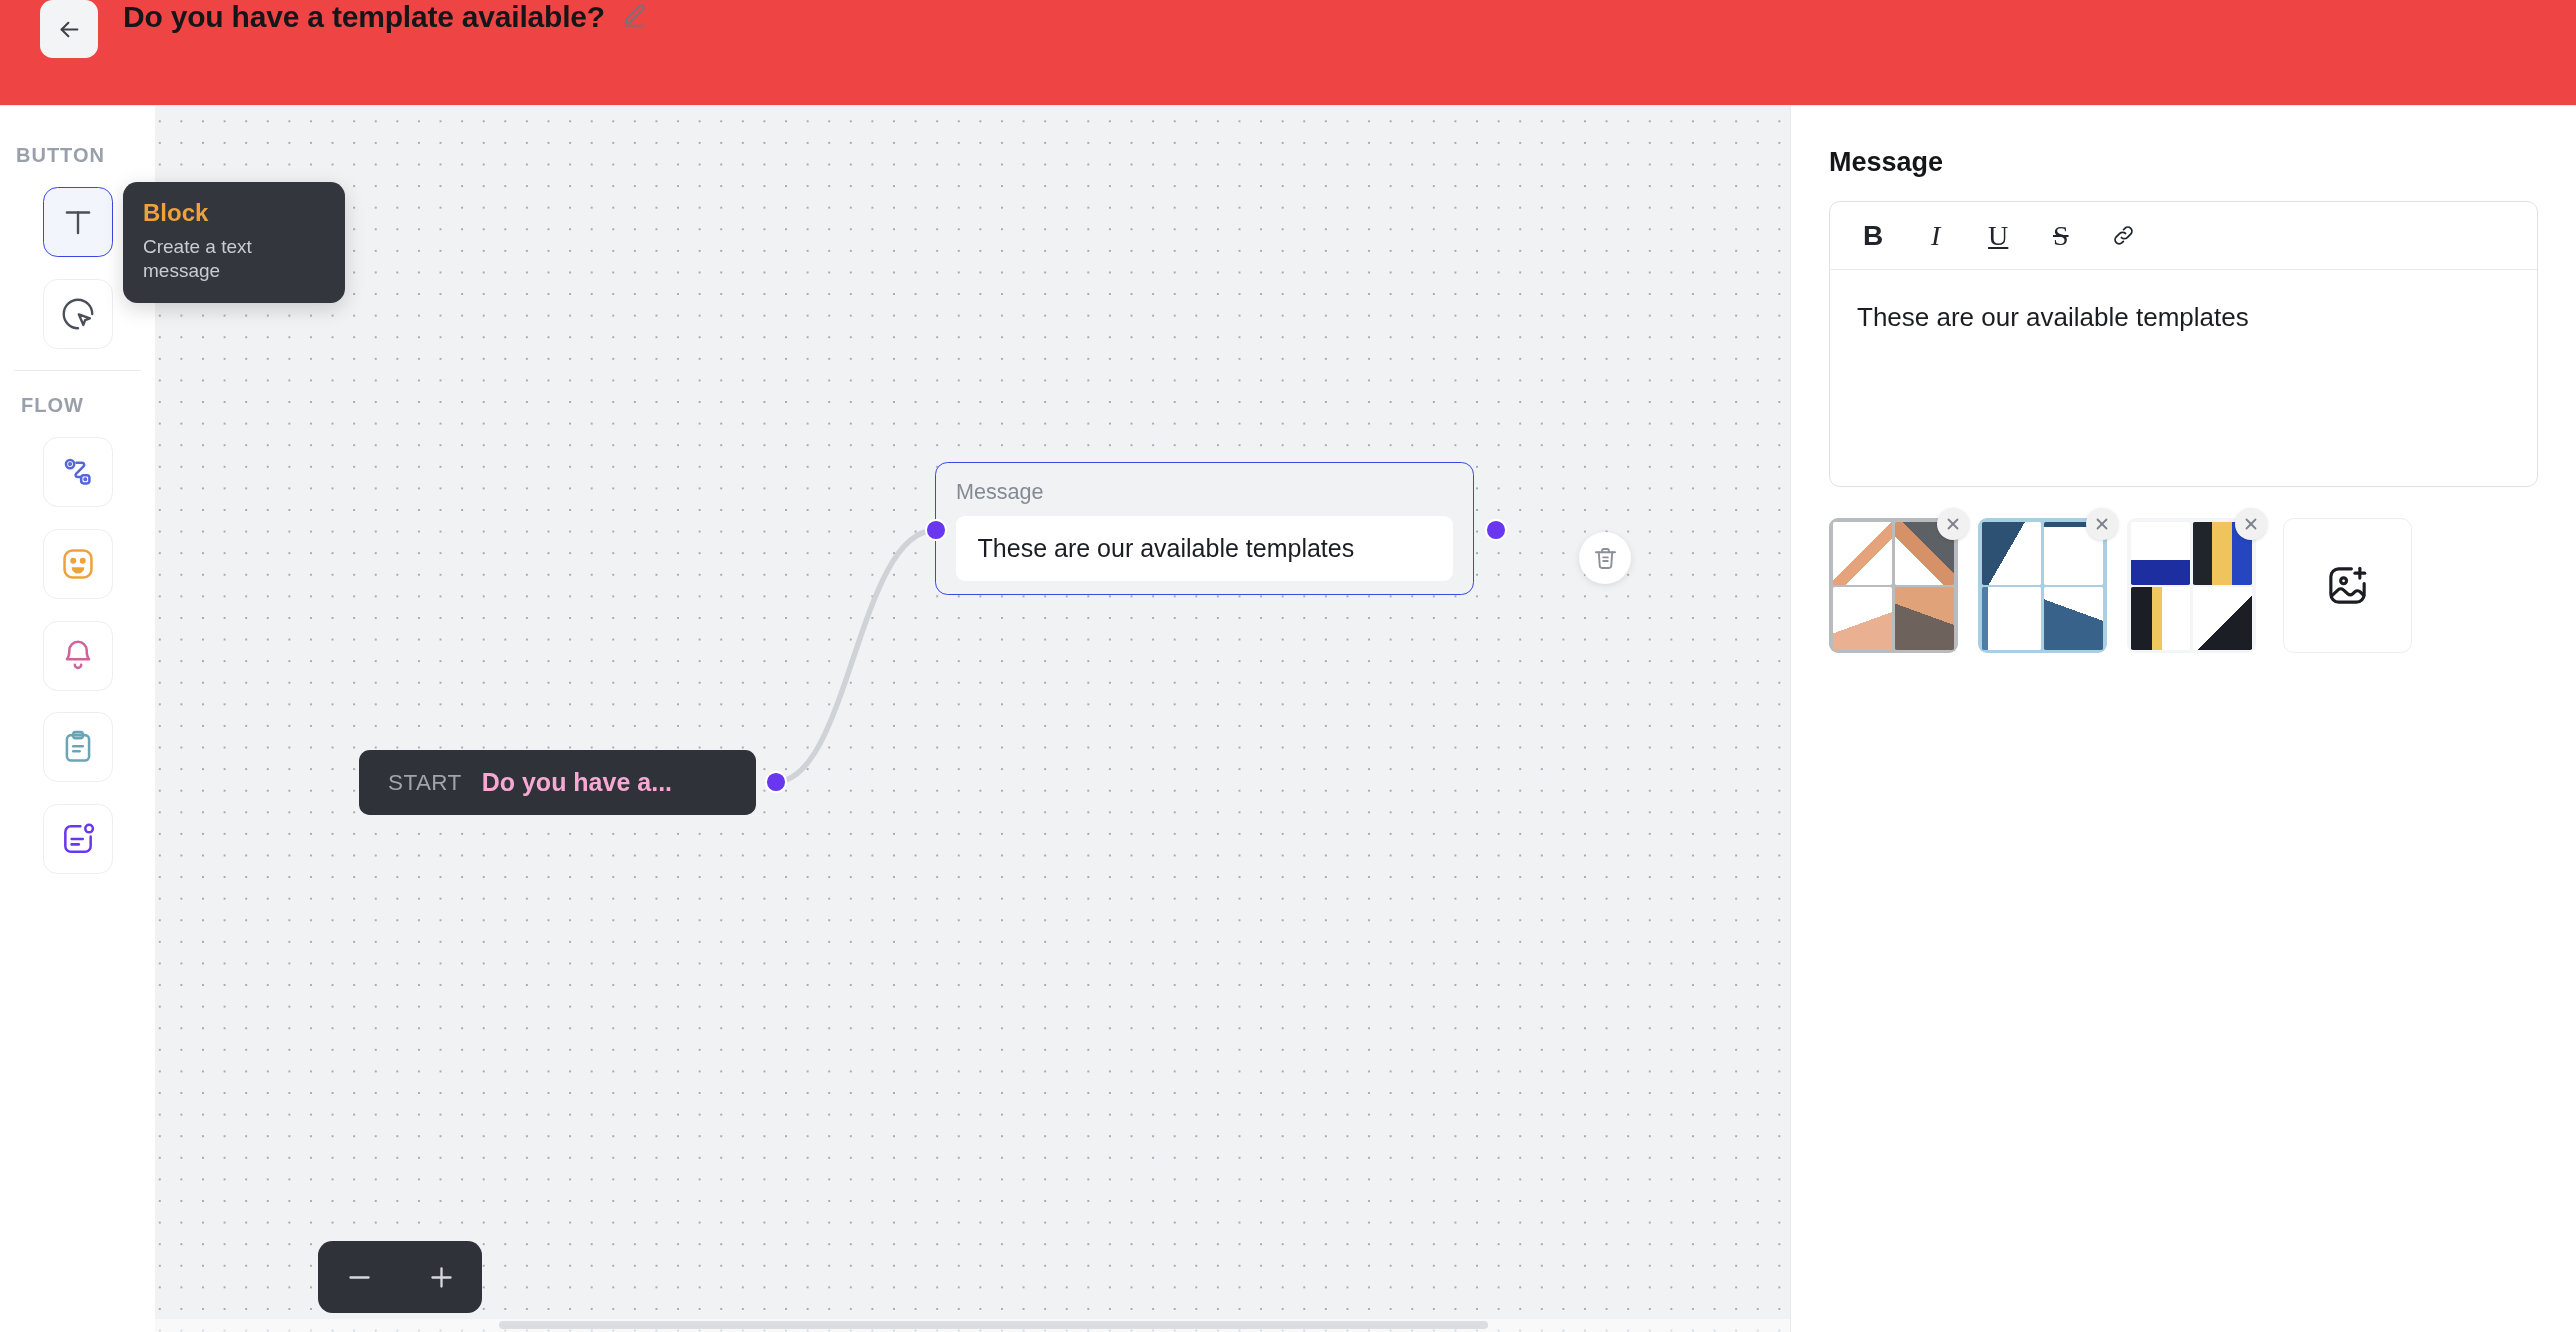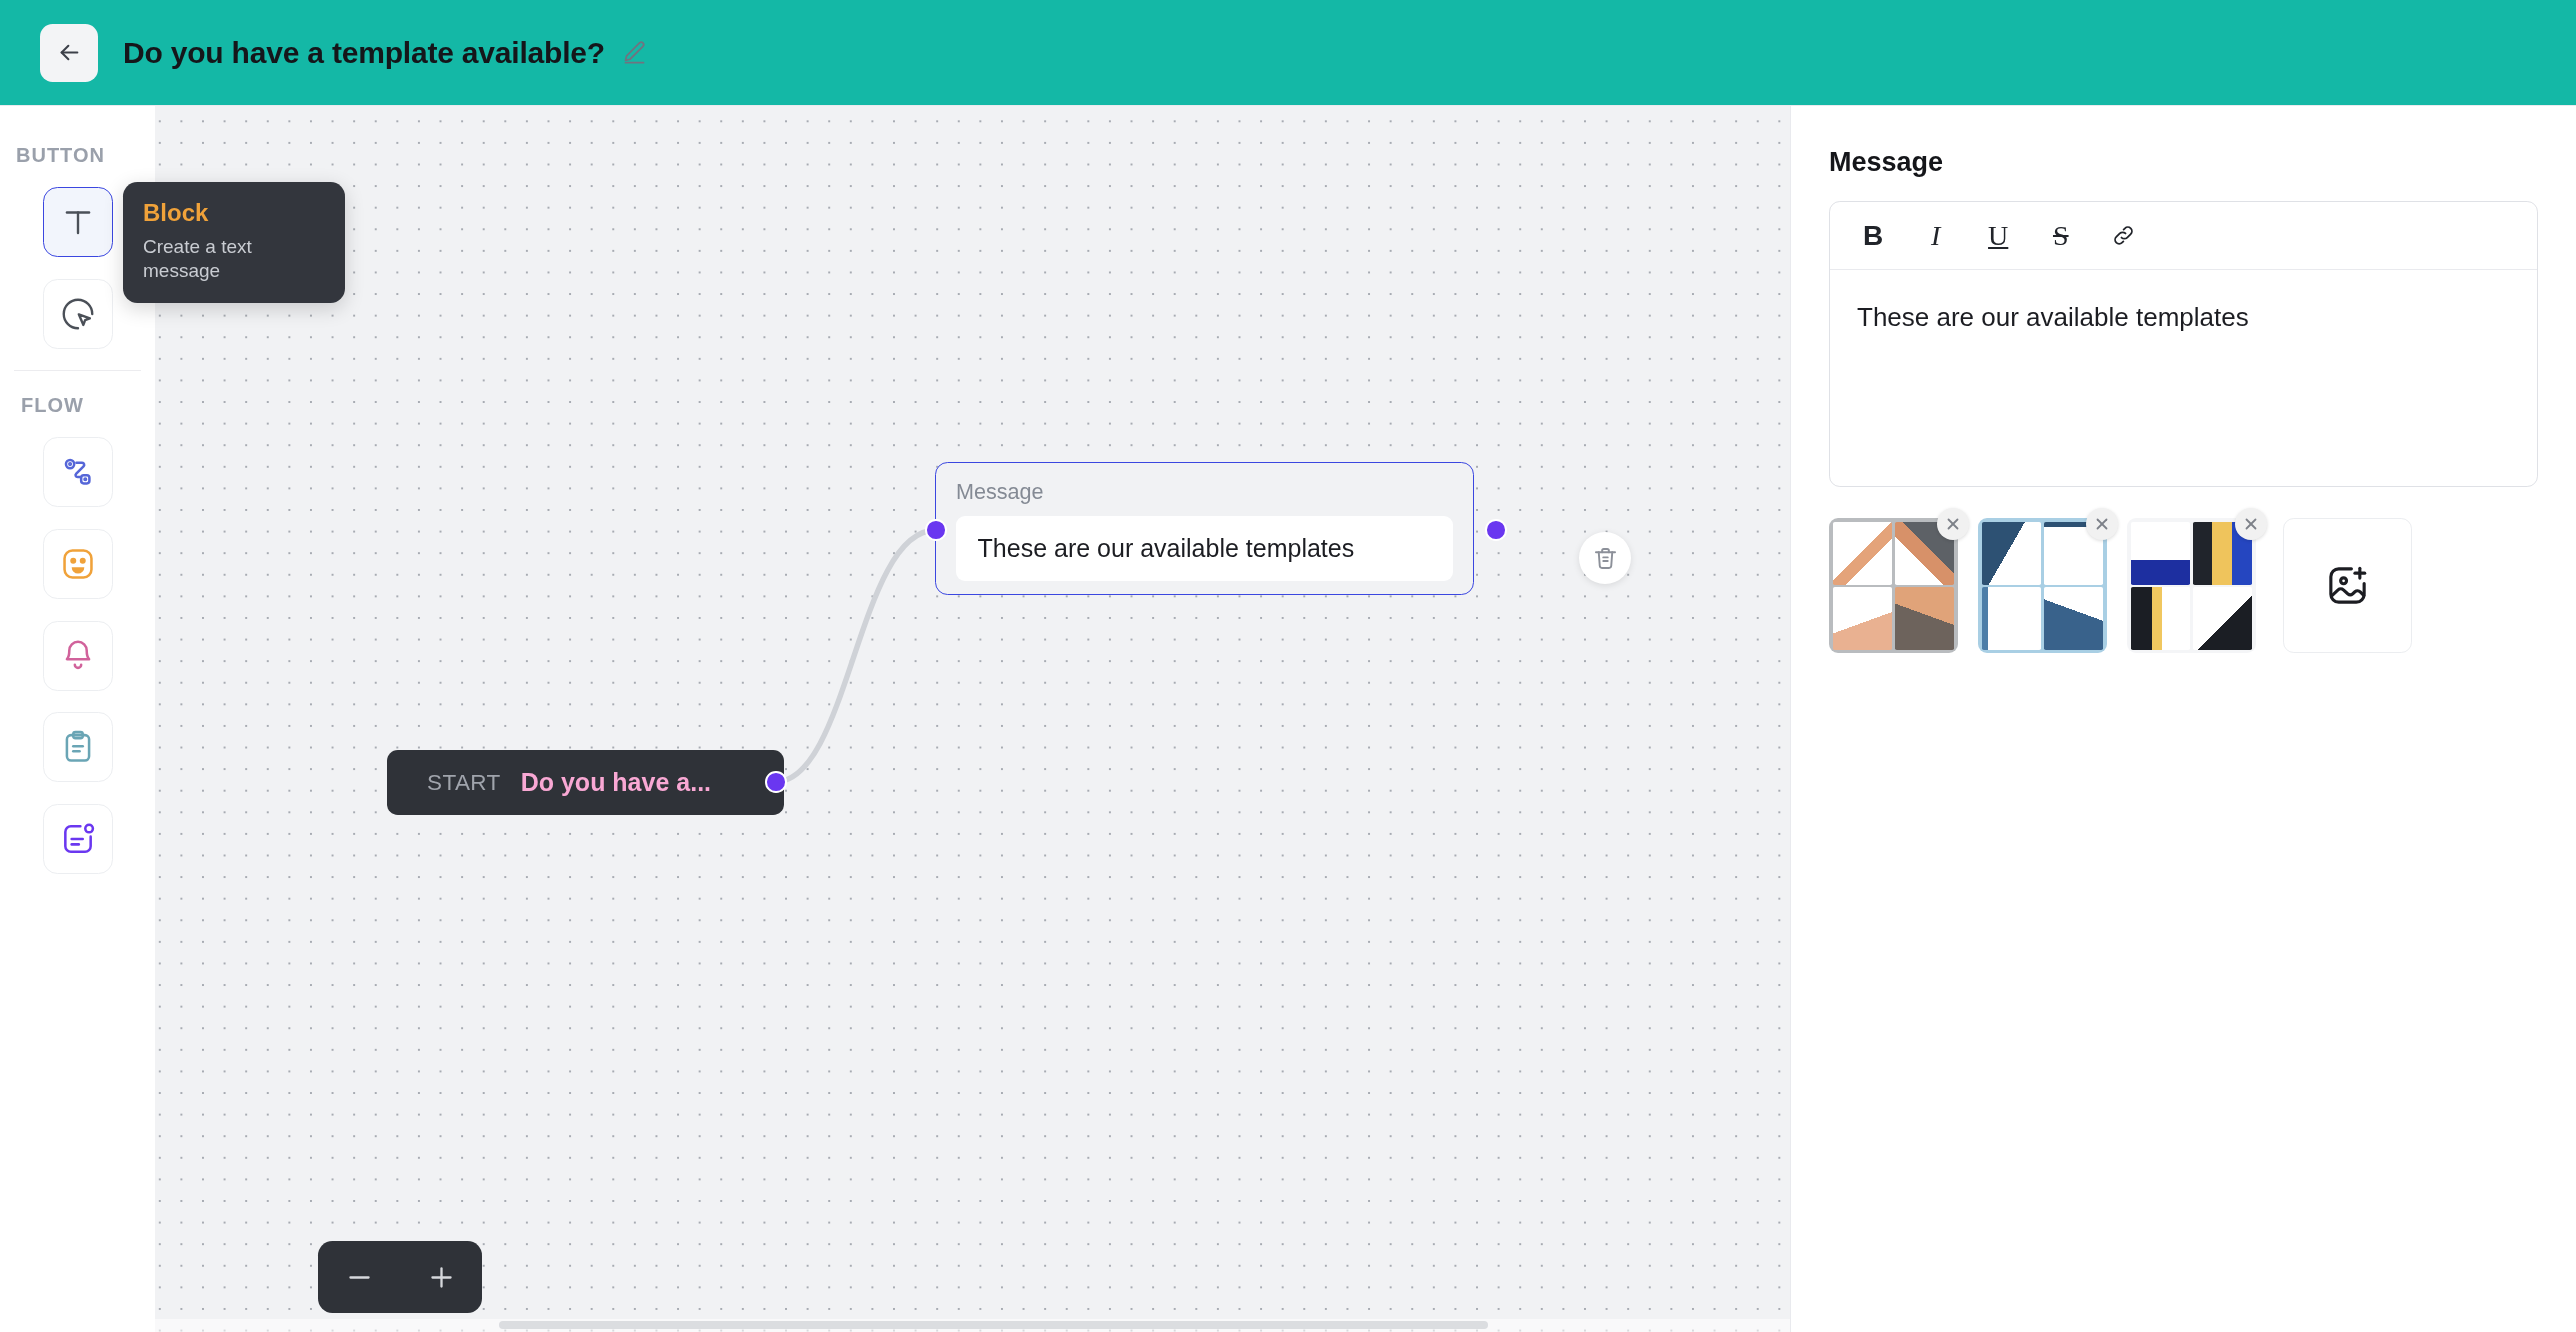--- a/index.html
+++ b/index.html
@@ -6,23 +6,23 @@
   html, body {
     width: 2576px; height: 1332px;
     font-family: "Liberation Sans", sans-serif;
     background: #ffffff;
     overflow: hidden;
   }
 
   
   .topbar {
     position: absolute; top: 0; left: 0; width: 2576px; height: 106px;
-    background: #14b8a6;
+    background: #ef4444;
     border-bottom: 0.9px solid #e9eaee;
-    display: flex; align-items: center;
+    display: flex; 
     z-index: 40;
   }
   .back-btn {
     margin-left: 40px;
     width: 58px; height: 58px; border-radius: 12.6px;
     background: #f3f4f6; border: none;
     display: flex; align-items: center; justify-content: center;
     cursor: pointer; flex: none;
   }
   .back-btn svg { width: 27px; height: 27px; display:block; }
@@ -97,24 +97,24 @@
   .canvas-scroll-thumb {
     position: absolute; left: 360px; bottom: 2.7px; width: 989px; height: 8px;
     background: rgba(150,155,165,0.30); border-radius: 4.5px;
   }
 
   
   .edges { position: absolute; inset: 0; width: 1651px; height: 1226px; pointer-events: none; }
 
   
   .node-start {
-    position: absolute; left: 248px; top: 644px;
+    position: absolute; left: 220px; top: 644px;
     width: 397px; height: 65px;
     background: #2f3238; border-radius: 10.8px;
-    display: flex; align-items: center; padding-left: 40px;
+    display: flex; align-items: center; padding-left: 29px;
   }
   .start-tag { color: #a0a4ac; font-size: 22.5px; letter-spacing: 0.4px; }
   .start-text { color: #f9a8d4; font-size: 25px; font-weight: 700; margin-left: 20px; }
 
   
   .node-msg {
     position: absolute; left: 796px; top: 356px;
     width: 539px; height: 133px;
     background: #f1f2f4;
     border: 1.8px solid #3b47e0; border-radius: 12.6px;

